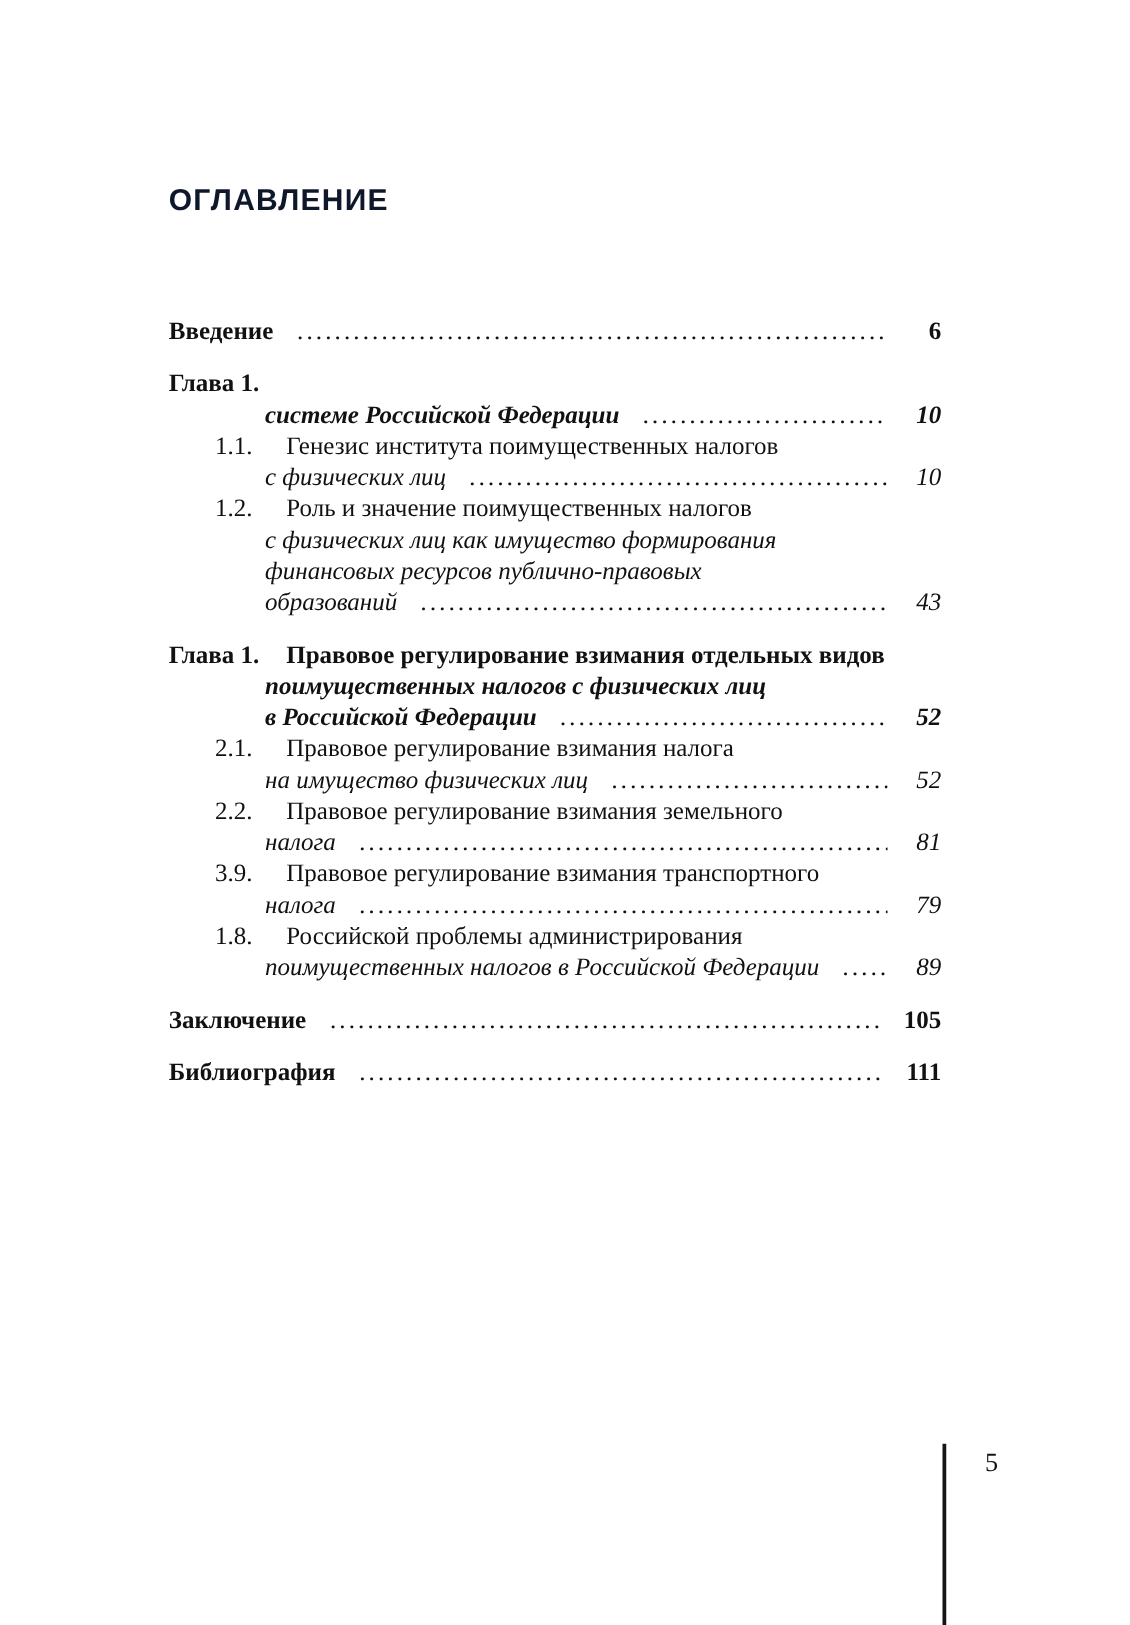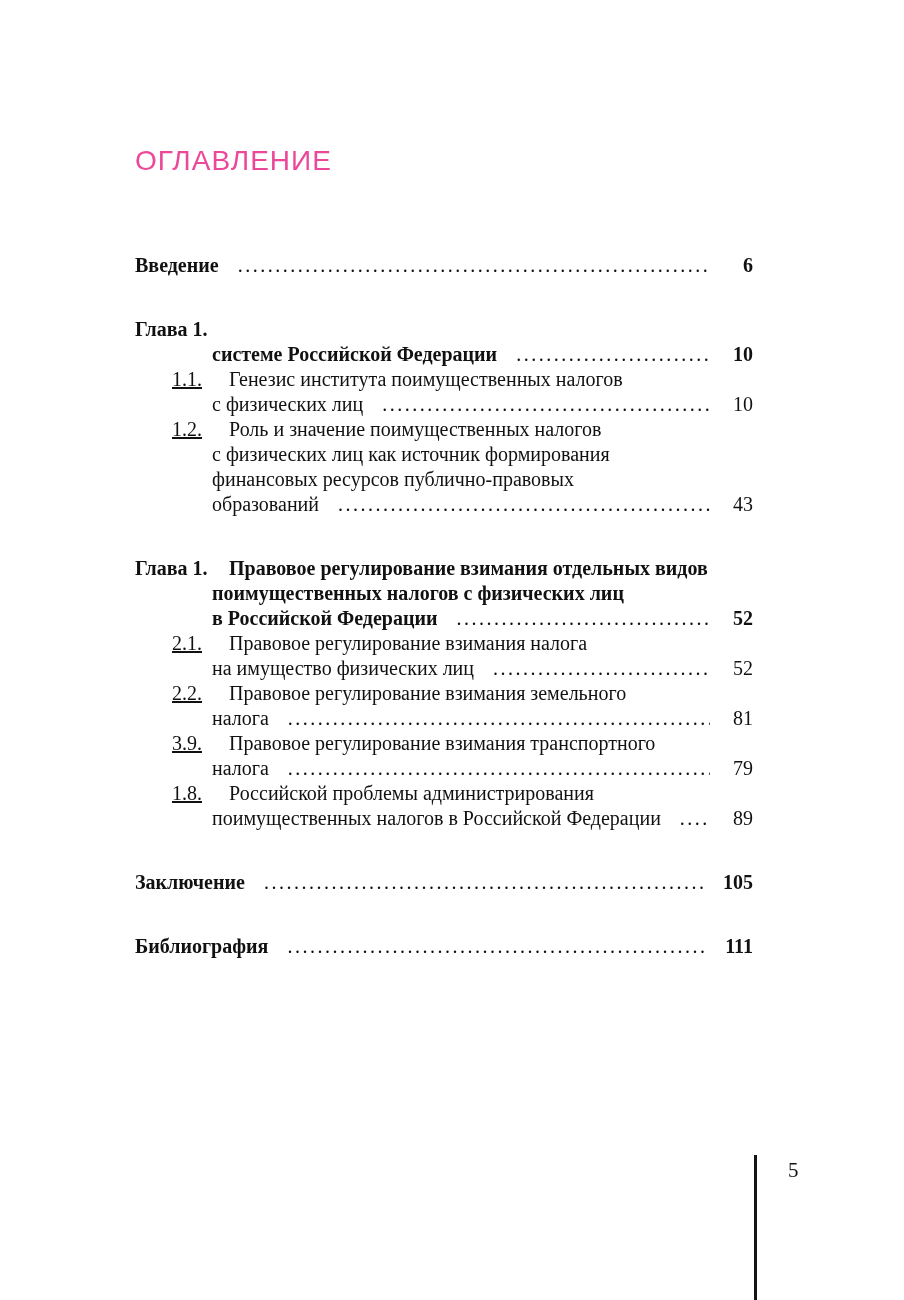--- a/index.html
+++ b/index.html
@@ -20,38 +20,38 @@
   .content {
     position: absolute;
     left: 135px;
     top: 148px;
     width: 618px;
     font-size: 20px;
     line-height: 25px;
   }
   .doc-title {
     font-family: "Liberation Sans", sans-serif;
-    font-weight: 400;
-    font-size: 28px;
+    font-weight: 700;
+    font-size: 24px;
     letter-spacing: 1px;
-    color: #ec4899;
+    color: #0f172a;
     margin-bottom: 80px;
   }
   .entry { margin: 0; }
-  .entry.gap-top { margin-top: 39px; }
+  .entry.gap-top { margin-top: 17px; }
   .entry.bold { font-weight: 700; }
   .line {
     display: flex;
     align-items: baseline;
     gap: 17px;
   }
   .chapter-label { flex: 0 0 77px; }
   .sub-line-first { padding-left: 37px; }
-  .sub-label { flex: 0 0 40px; text-decoration: underline; }
-  .line.cont { padding-left: 77px; }
+  .sub-label { flex: 0 0 40px; }
+  .line.cont { padding-left: 77px; font-style: italic; }
   .text { flex: 0 1 auto; white-space: nowrap; }
   .leader {
     flex: 1 1 auto;
     min-width: 0;
     overflow: hidden;
     white-space: nowrap;
     padding: 0 4px 0 2px;
   }
   .leader::after {
     content: "..............................................................................................................";
@@ -118,21 +118,21 @@
         <span class="pageno">10</span>
       </div>
     </div>
 
     <div class="entry">
       <div class="line sub-line-first">
         <span class="sub-label">1.2.</span>
         <span class="text">Роль и значение поимущественных налогов</span>
       </div>
       <div class="line cont">
-        <span class="text">с физических лиц как источник формирования</span>
+        <span class="text">с физических лиц как имущество формирования</span>
       </div>
       <div class="line cont">
         <span class="text">финансовых ресурсов публично-правовых</span>
       </div>
       <div class="line cont">
         <span class="text">образований</span>
         <span class="leader"></span>
         <span class="pageno">43</span>
       </div>
     </div>

